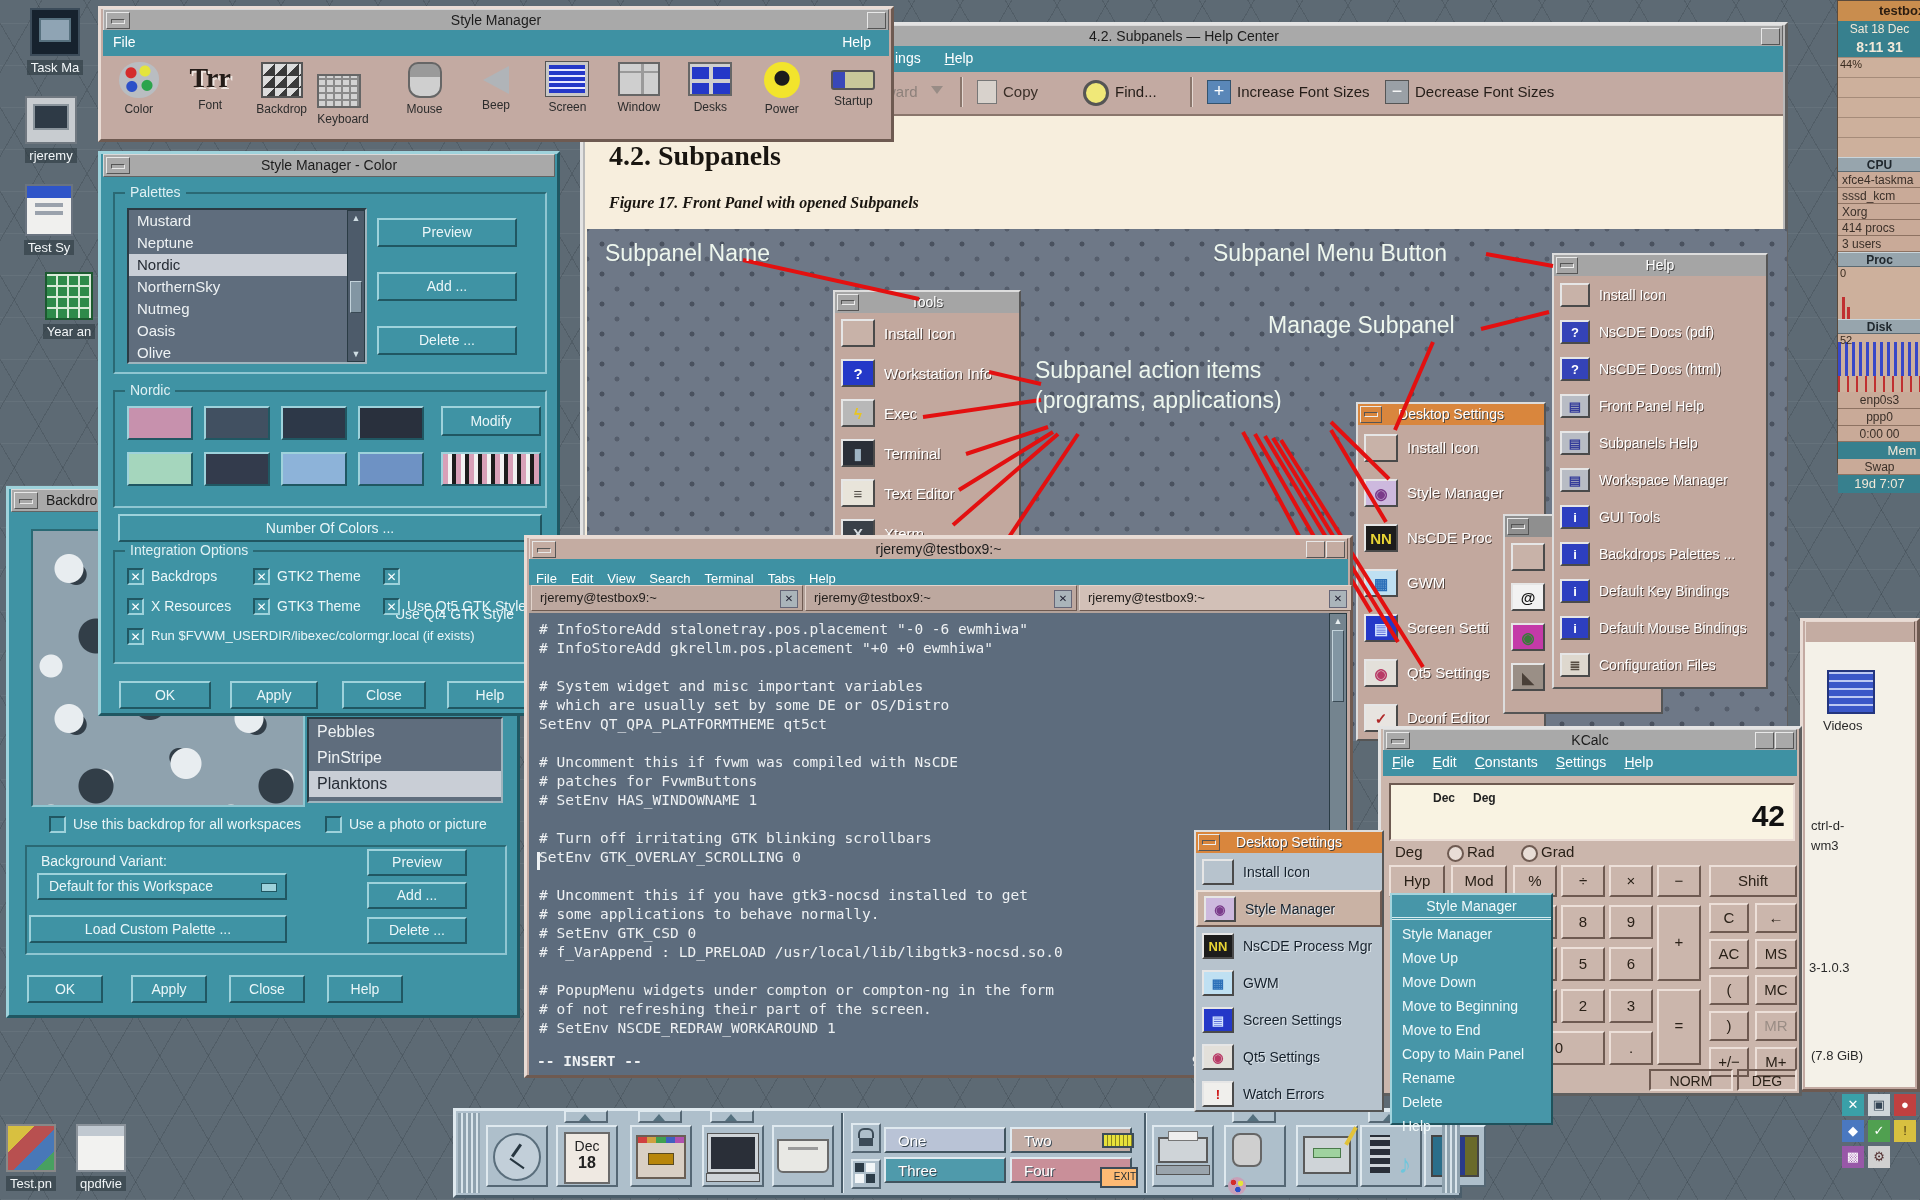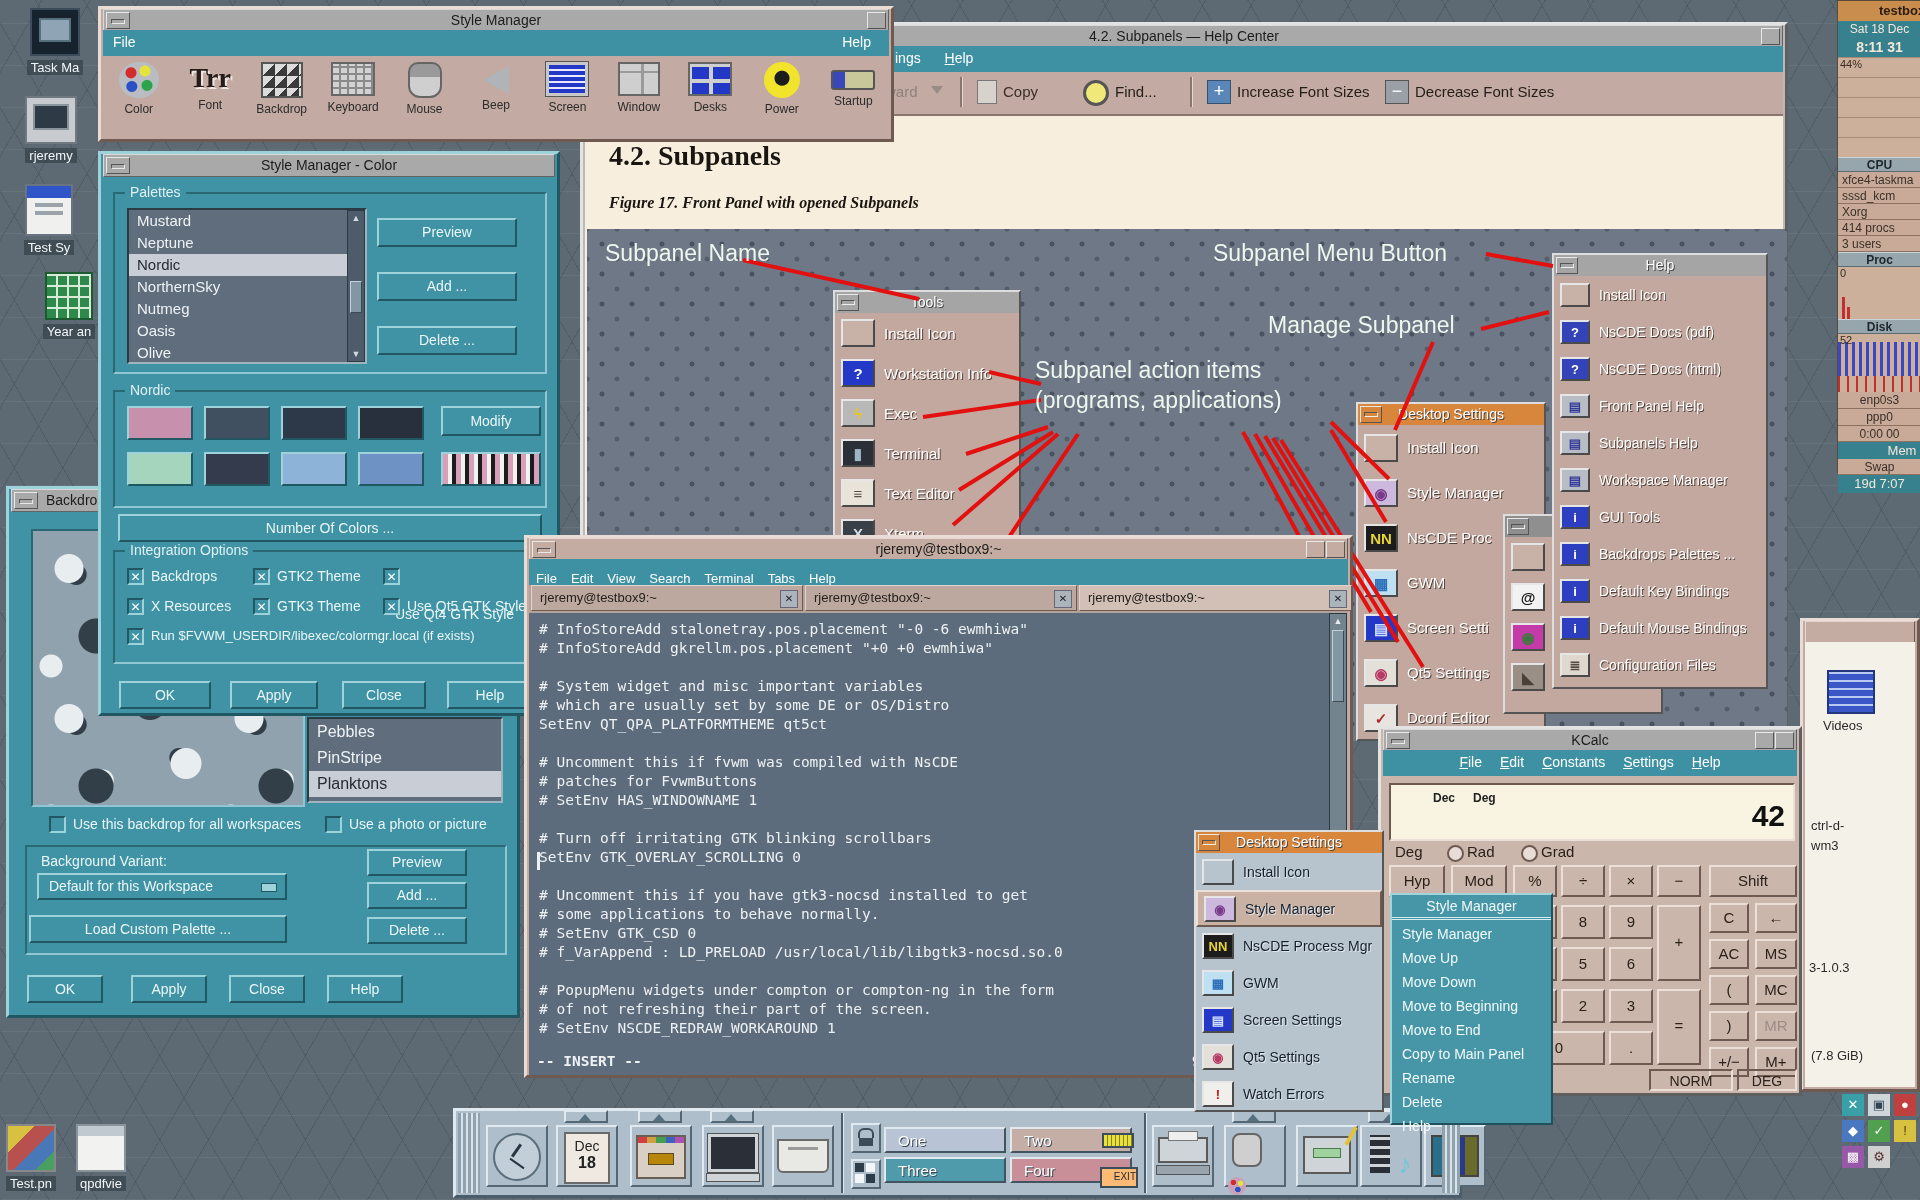--- a/index.html
+++ b/index.html
@@ -354,21 +354,21 @@
         <div class="small-note">Color</div>
       </div>
       <div style="flex:1;text-align:center;padding-top:6px;">
         <div class="gicon" style="width:44px;height:36px;font-family:'Liberation Serif',serif;font-weight:bold;font-size:28px;color:#241c18;text-shadow:2px 2px 0 #efe6e1;">Trr</div>
         <div class="small-note">Font</div>
       </div>
       <div style="flex:1;text-align:center;padding-top:6px;">
         <div class="gicon" style="width:42px;height:36px;background:linear-gradient(135deg,#dcdcdc 0 50%,#3a3a3a 50%);background-size:12px 12px;border:2px solid #555;"></div>
         <div class="small-note">Backdrop</div>
       </div>
-      <div style="flex:1;text-align:center;padding-top:6px;">
+      <div style="flex:1;text-align:left;padding-top:18px;">
         <div class="gicon" style="width:44px;height:34px;background:#d2d2d2;border:2px solid #666;
              background-image:repeating-linear-gradient(0deg,transparent 0 5px,#8a8a8a 5px 7px),repeating-linear-gradient(90deg,transparent 0 6px,#8a8a8a 6px 8px);"></div>
         <div class="small-note">Keyboard</div>
       </div>
       <div style="flex:1;text-align:center;padding-top:6px;">
         <div class="gicon" style="width:34px;height:36px;background:#cfcfcf;border:2px solid #666;border-radius:10px 10px 12px 12px;
              background-image:linear-gradient(0deg,transparent 0 60%,#9a9a9a 60%);"></div>
         <div class="small-note">Mouse</div>
       </div>
       <div style="flex:1;text-align:center;padding-top:6px;">
@@ -585,21 +585,21 @@
     </div>
   </div>
 
   <div class="win frame-silver" style="left:1378px;top:726px;width:424px;height:370px;background:#cbb6ac;">
     <div class="tb">
       <span class="dashbtn"></span>
       <span>KCalc</span>
       <span class="sqbtn" style="right:22px;"></span>
       <span class="sqbtn" style="right:2px;"></span>
     </div>
-    <div class="mbar" style="top:21px;font-size:14px;text-align:center;">
+    <div class="mbar" style="top:21px;font-size:14px;">
       
     <span class="u1" style="padding:4px 9px 0 9px;">File</span><span class="u1" style="padding:4px 9px 0 9px;">Edit</span><span class="u1" style="padding:4px 9px 0 9px;">Constants</span><span class="u1" style="padding:4px 9px 0 9px;">Settings</span><span class="u1" style="padding:4px 9px 0 9px;">Help</span></div>
     <div class="abs" style="left:8px;top:54px;width:402px;height:54px;background:#f9f3e2;border:2px solid;border-color:#6e5a51 #ecdfd8 #ecdfd8 #6e5a51;">
       <span class="abs" style="left:42px;top:6px;font-size:12px;font-weight:bold;color:#222;">Dec</span>
       <span class="abs" style="left:82px;top:6px;font-size:12px;font-weight:bold;color:#222;">Deg</span>
       <span class="abs" style="right:8px;top:14px;font-size:30px;font-weight:bold;color:#111;">42</span>
     </div>
     <div class="abs" style="left:14px;top:114px;color:#2a2118;font-size:15px;"><span class="u1">Deg</span></div>
     <div class="abs" style="left:66px;top:116px;width:13px;height:13px;border:2px solid #6e5a51;border-radius:50%;background:#e8ddd6;"></div>
     <div class="abs" style="left:86px;top:114px;color:#2a2118;font-size:15px;"><span class="u1">Rad</span></div>

